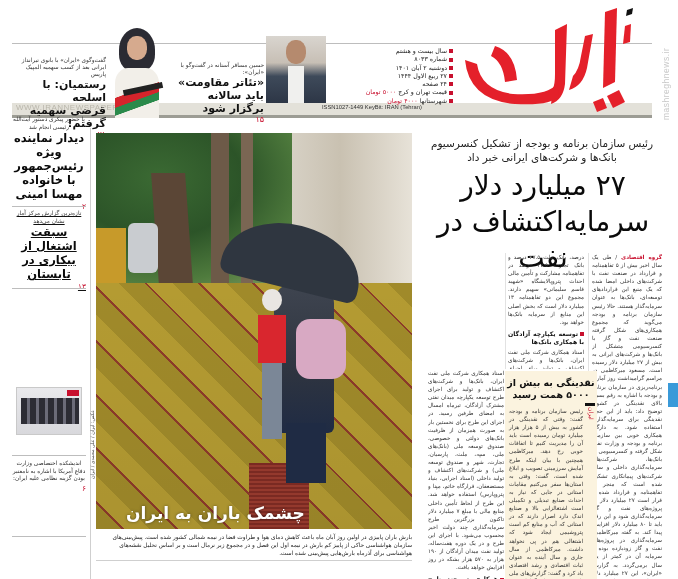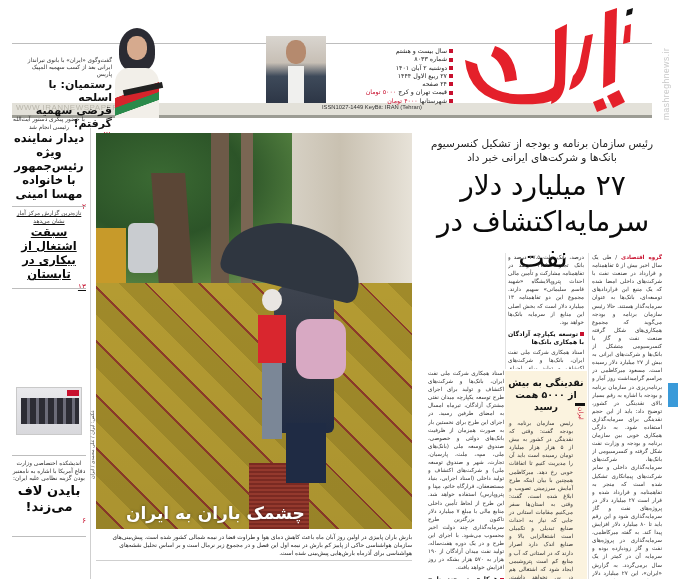--- a/index.html
+++ b/index.html
@@ -86,21 +86,21 @@
   .cols { position: absolute; left: 420px; top: 253px; width: 242px; height: 326px; }
   .col { position: absolute; top: 0; font-size: 5.6px; line-height: 8.1px; color: #333; text-align: justify; overflow: hidden; }
   .col .lead-tag { color: #c8102e; font-weight: bold; }
   .col .subhead { font-weight: bold; color: #111; font-size: 6.2px; margin: 4px 0 2px; display: block; }
   .col .subhead .sq { display: inline-block; width: 4px; height: 4px; background: #c8102e; margin-left: 2px; vertical-align: middle; }
   .col-r { left: 172px; width: 70px; height: 326px; }
   .col-m { left: 88px; width: 76px; height: 326px; }
   .col-l { left: 8px; width: 76px; height: 326px; }
   .colrule { position: absolute; top: 0; width: 1px; height: 326px; background: #e2e2e2; }
 
-  .sidebar-box { position: absolute; left: 85px; top: 118px; width: 82px; height: 208px; background: #fbf3df; }
+  .sidebar-box { position: absolute; left: 85px; top: 118px; width: 92px; height: 208px; background: #fbf3df; }
   .sidebar-box .title { font-size: 9.5px; font-weight: bold; line-height: 12px; text-align: center; color: #111; padding-top: 6px; }
   .sidebar-box .text { font-size: 5.6px; line-height: 8.1px; color: #333; text-align: justify; padding: 6px 14px 0 4px; }
   .sidebar-box .label { position: absolute; right: 2px; top: 36px; width: 10px; writing-mode: vertical-rl; font-size: 6px; color: #c8102e; }
   .sidebar-box .mark { position: absolute; right: 2px; top: 32px; width: 10px; height: 3px; background: #111; }
 
   .blue-tab { position: absolute; left: 668px; top: 383px; width: 10px; height: 24px; background: #3a9ad9; }
 </style>
 </head>
 <body>
 
@@ -138,28 +138,34 @@
     <div class="row"><span class="bullet"></span><span>۲۴ صفحه</span></div>
     <div class="row"><span class="bullet"></span><span>قیمت تهران و کرج </span><span class="red">۵۰۰۰ تومان</span></div>
     <div class="row"><span class="bullet"></span><span>شهرستانها </span><span class="red">۴۰۰۰ تومان</span></div>
   </div>
   <div class="issn">ISSN1027-1449 KeyBit: IRAN (Tehran)</div>
 
   <div class="photo-man">
     <div class="face"></div>
     <div class="shirt"></div>
   </div>
+  <div class="teaser" style="left:176px; top:62px; width:88px;">
+    <div class="kicker">حسین مسافر آستانه در گفت‌وگو با «ایران»:</div>
+    <div class="title">«تئاتر مقاومت»</div>
+    <div class="title">باید سالانه برگزار شود</div>
+    <div class="page">۱۵</div>
+  </div>
 
   <div class="photo-woman">
     <div class="hijab"></div>
     <div class="face"></div>
     <div class="body"></div>
     <div class="gun"></div>
   </div>
-  <div class="teaser" style="left:20px; top:57px; width:92px;">
+  <div class="teaser" style="left:14px; top:57px; width:92px;">
     <div class="kicker">گفت‌وگوی «ایران» با بانوی تیرانداز ایرانی بعد از کسب سهمیه المپیک پاریس</div>
     <div class="title">رستمیان: با اسلحه</div>
     <div class="title">قرضی سهمیه گرفتم!</div>
     <div class="page">۲۱</div>
   </div>
 </div>
 
 <div class="vsep"></div>
 <div class="leftcol">
   <div class="lc-item" style="top:6px;">
@@ -174,21 +180,20 @@
     <div class="page">۱۳</div>
   </div>
   <div class="hr" style="top:178px;"></div>
   <div class="mini-cover" style="top:277px;">
     <div class="flag"></div>
     <div class="people"></div>
   </div>
   <div class="hr" style="top:345px;"></div>
   <div class="lc-item" style="top:350px;">
     <div class="kicker">اندیشکده اختصاصی وزارت دفاع آمریکا با اشاره به نامعتبر بودن گزینه نظامی علیه ایران:</div>
-    <div class="title" style="font-size:13px; line-height:16px;">بایدن لاف می‌زند!</div>
     <div class="page">۶</div>
   </div>
   <div class="hr" style="top:426px;"></div>
 </div>
 
 <div class="photo">
   <div class="trees"></div>
   <div class="building"></div>
   <div class="trunk1"></div>
   <div class="trunk2"></div>

